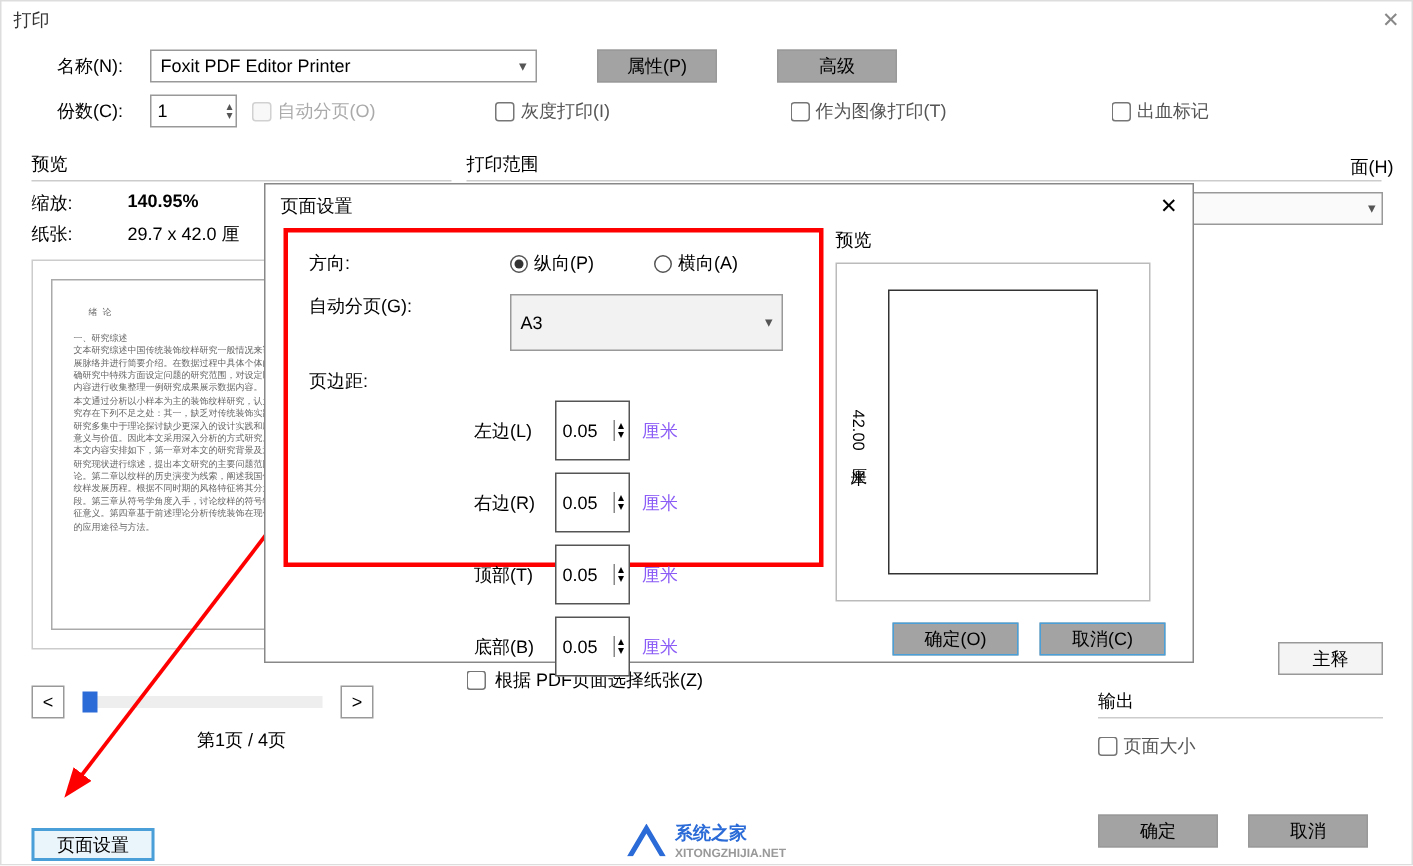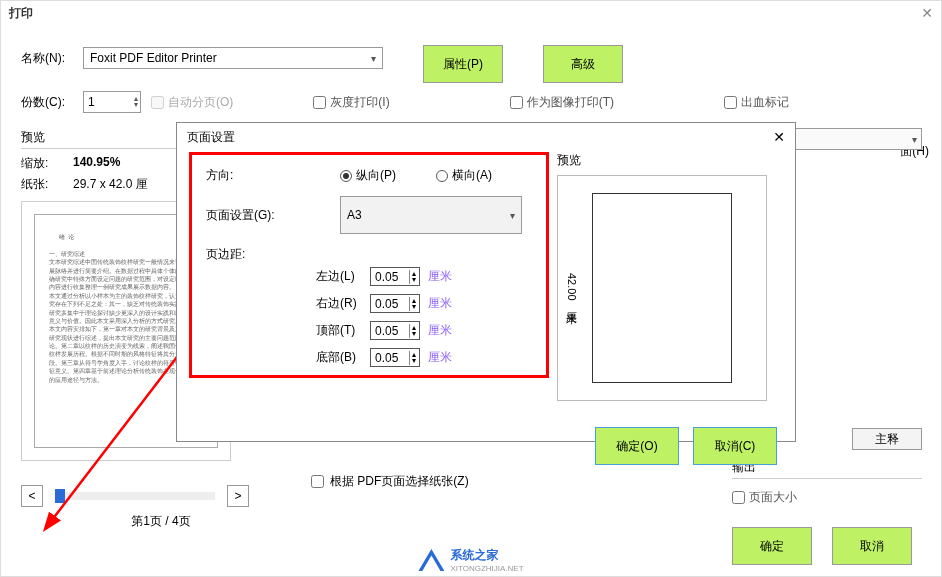--- a/index.html
+++ b/index.html
@@ -1,73 +1,73 @@
 <!DOCTYPE html>
 <html><head>
 <meta charset="utf-8">
 <style>
 * { box-sizing: border-box; margin: 0; padding: 0; font-family: "Microsoft YaHei", sans-serif; font-size: 12px; }
 body { background: #fff; width: 942px; height: 577px; position: relative; overflow: hidden; }
 .main-dialog { width: 942px; height: 577px; border: 1px solid #ddd; background: #fff; }
 .titlebar { display: flex; justify-content: space-between; padding: 4px 8px; height: 24px; }
-.titlebar .title { color: #333; font-weight: bold; }
+.titlebar .title { color: #333; }
 .titlebar .close { color: #888; font-size: 14px; cursor: pointer; }
-.top-form { padding: 8px 20px; }
+.top-form { padding: 8px 37px; }
 .row { display: flex; align-items: center; gap: 10px; margin-bottom: 8px; }
 .label { width: 52px; text-align: left; }
-.printer-select { width: 300px; height: 22px; border: 1px solid #999; padding: 0 6px; display: flex; align-items: center; justify-content: space-between; background: #fff; }
+.printer-select { width: 258px; height: 22px; border: 1px solid #999; padding: 0 6px; display: flex; align-items: center; justify-content: space-between; background: #fff; }
 .chev { color: #555; font-size: 10px; }
-.btn { min-width: 80px; height: 38px; border: 1px solid #999; background: #bef264; display: inline-flex; align-items: center; justify-content: center; cursor: pointer; margin-top: 12px; }
+.btn { min-width: 80px; height: 22px; border: 1px solid #999; background: #a3a3a3; display: inline-flex; align-items: center; justify-content: center; cursor: pointer; }
 .spin { width: 58px; height: 22px; border: 1px solid #999; display: flex; align-items: center; padding: 0 4px; background: #fff; position: relative; }
 .spin .arrows { position: absolute; right: 2px; display: flex; flex-direction: column; line-height: 6px; font-size: 8px; color: #555; }
 .cb { display: inline-flex; align-items: center; gap: 4px; color: #555; }
 .cb input { width: 13px; height: 13px; border: 1px solid #999; }
 .cb.disabled { color: #aaa; }
 .body-area { display: flex; padding: 0 20px; gap: 10px; position: relative; }
 .preview-col { width: 280px; }
 .sec-title { border-bottom: 1px solid #ccc; padding-bottom: 2px; margin-bottom: 6px; }
-.info-line { display: flex; gap: 16px; font-size: 12px; margin-bottom: 4px; }
+.info-line { display: flex; gap: 28px; font-size: 12px; margin-bottom: 4px; }
 .info-line .k { width: 36px; }
 .thumb { margin-top: 8px; border: 1px solid #ccc; padding: 12px; width: 210px; height: 260px; background: #fff; position: relative; }
 .thumb-inner { width: 100%; height: 100%; border: 1px solid #aaa; background: linear-gradient(#fff,#fff); padding: 18px 14px; font-size: 6px; color: #666; overflow: hidden; line-height: 1.4; }
 .pager { margin-top: 24px; display: flex; align-items: center; gap: 12px; }
 .pager-bar { width: 160px; height: 8px; background: #eee; position: relative; }
 .pager-bar .handle { position: absolute; left: 0; width: 10px; height: 14px; top: -3px; background: #2a6bd8; }
 .pager .navbtn { width: 22px; height: 22px; border: 1px solid #999; display: inline-flex; align-items: center; justify-content: center; cursor: pointer; }
 .page-setup-btn { margin-top: 50px; width: 82px; height: 22px; border: 2px solid #4a9fd8; background: #eaf4fb; display: inline-flex; align-items: center; justify-content: center; cursor: pointer; }
 .right-col { flex: 1; position: relative; }
 .right-col .sec-title { width: 100%; }
 .check-row { display: flex; align-items: center; gap: 6px; margin-top: 324px; }
 .output-box { position: absolute; right: 20px; bottom: 70px; width: 190px; }
 .side-dropdown { position: absolute; right: 20px; top: 128px; width: 190px; height: 22px; border: 1px solid #999; background: #fafafa; display: flex; justify-content: flex-end; align-items: center; padding: 0 4px; }
 .side-btn { position: absolute; right: 20px; top: 428px; width: 70px; height: 22px; border: 1px solid #999; background: #f4f4f4; display: flex; align-items: center; justify-content: center; }
 .footer { position: absolute; bottom: 12px; right: 30px; display: flex; gap: 20px; }
 .footer .btn { width: 76px; }
 .watermark { position: absolute; bottom: 4px; left: 50%; transform: translateX(-50%); display: flex; align-items: center; gap: 6px; color: #2a6bd8; font-weight: bold; font-size: 14px; }
 .watermark .logo-icon { width: 26px; height: 22px; background: #2a6bd8; clip-path: polygon(0 100%, 50% 0, 100% 100%, 85% 100%, 50% 30%, 15% 100%); }
-.watermark small { display: block; font-size: 8px; color: #999; font-weight: normal; }
+.watermark small { display: block; font-size: 8px; color: #999; font-weight: bold; }
 
 
 .arrow-svg { position: absolute; left: 20px; top: 330px; pointer-events: none; }
 
 
 .modal { position: absolute; left: 176px; top: 122px; width: 620px; height: 320px; background: #fff; border: 1px solid #888; z-index: 10; }
 .modal .m-title { display: flex; justify-content: space-between; padding: 6px 10px; }
 .modal .m-close { font-size: 14px; cursor: pointer; }
 .modal-body { display: flex; padding: 0 12px 6px 12px; gap: 8px; }
 .redbox { border: 3px solid #f00; width: 360px; height: 226px; padding: 12px 14px; display: flex; flex-direction: column; gap: 12px; }
-.m-row { display: flex; align-items: center; gap: 14px; }
+.m-row { display: flex; gap: 14px; }
 .m-row .lab { width: 76px; }
 .radio { display: inline-flex; align-items: center; gap: 4px; }
 .radio .dot { width: 12px; height: 12px; border: 1px solid #555; border-radius: 50%; display: inline-flex; align-items: center; justify-content: center; }
 .radio .dot.on::after { content: ''; width: 6px; height: 6px; background: #333; border-radius: 50%; }
 .size-select { width: 182px; height: 38px; border: 1px solid #999; background: #f2f2f2; display: flex; align-items: center; justify-content: space-between; padding: 0 6px; }
 .margin-row { display: flex; align-items: center; gap: 8px; margin-left: 110px; }
 .margin-row .mlab { width: 46px; }
-.mspin { width: 50px; height: 19px; border: 1px solid #555; display: flex; align-items: center; padding: 0 4px; background: #fff; position: relative; }
+.mspin { width: 50px; height: 40px; border: 1px solid #555; display: flex; align-items: center; padding: 0 4px; background: #fff; position: relative; }
 .mspin .arrows { position: absolute; right: 1px; display: flex; flex-direction: column; font-size: 8px; line-height: 6px; border-left: 1px solid #888; padding: 1px 2px; }
 .unit { font-size: 12px; color: #8b5cf6; }
 .m-preview { flex: 1; }
 .m-preview .lab { margin-bottom: 6px; display: block; }
 .paper-preview { border: 1px solid #bbb; width: 210px; height: 226px; display: flex; align-items: center; justify-content: center; position: relative; }
 .page-rect { width: 140px; height: 190px; border: 1.5px solid #333; position: relative; }
 .dim-top { position: absolute; top: 10px; left: 36px; right: 36px; display: flex; align-items: center; justify-content: center; font-size: 11px; }
 .dim-top::before,.dim-top::after { content:''; height:1px; background:#333; flex:1; }
 .dim-left { position: absolute; left: 6px; top: 18px; bottom: 18px; width: 14px; display: flex; align-items: center; justify-content: center; writing-mode: vertical-rl; font-size: 11px; }
 .modal-footer { display: flex; justify-content: flex-end; gap: 14px; padding: 8px 18px; }
@@ -144,21 +144,21 @@
             <div class="handle"></div>
           </div>
         <div class="navbtn">&gt;</div>
       </div>
       <div style="text-align:center;margin-top:6px">第1页 / 4页</div>
       <div class="page-setup-btn">页面设置</div>
     </div>
 
     <div class="right-col">
       <div class="sec-title">打印范围</div>
-      <div style="position:absolute;right:-8px;top:14px">面(H)</div>
+      <div style="position:absolute;right:-8px;top:2px">面(H)</div>
       <div class="check-row">
         <input type="checkbox" style="">
         <span>根据 PDF页面选择纸张(Z)</span>
       </div>
     </div>
   </div>
 
   <div class="side-dropdown">
       <span class="chev">▾</span>
     </div>
@@ -209,21 +209,21 @@
             <span class="dot on"></span>
             <span>纵向(P)</span>
           </label>
         <span style="width:12px"></span>
         <label class="radio">
             <span class="dot"></span>
             <span>横向(A)</span>
           </label>
       </div>
       <div class="m-row">
-        <span class="lab">页面设置(G):</span>
+        <span class="lab">自动分页(G):</span>
         <span style="width:30px"></span>
         <div class="size-select">
           <span>A3</span>
           <span class="chev">▾</span>
         </div>
       </div>
       <div class="m-row">
         <span class="lab">页边距:</span>
       </div>
       <div style="margin-top:-8px">

